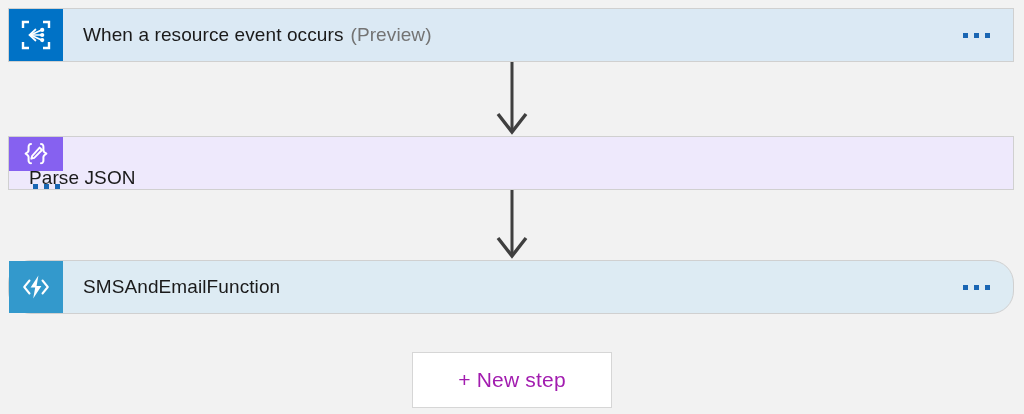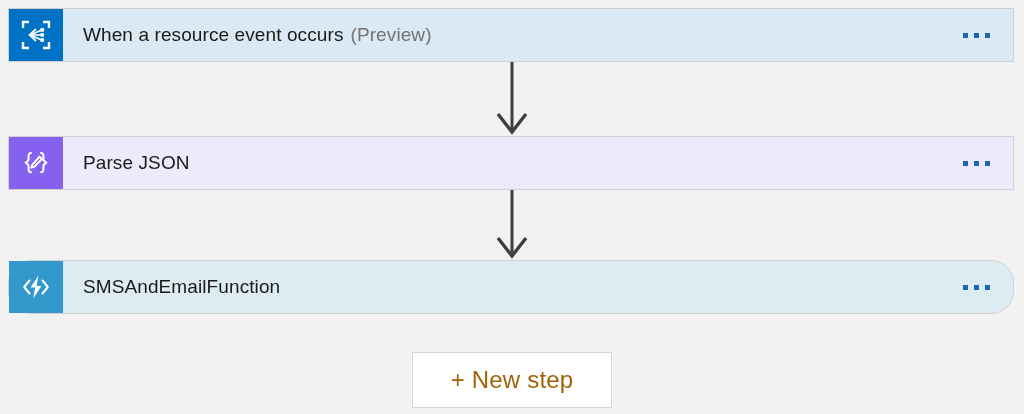--- a/index.html
+++ b/index.html
@@ -30,21 +30,21 @@
     left: 8px;
     width: 1006px;
     height: 54px;
     box-sizing: border-box;
     border: 1px solid #d0d0d0;
     display: flex;
     align-items: stretch;
     background: #dceaf4;
   }
   .card-1 { top: 8px;   background: #dbe9f4; }
-  .card-2 { top: 136px; background: #eee9fc; }
+  .card-2 { top: 136px; background: #eee9fc; flex-direction: column; }
   .card-3 { top: 260px; background: #ddebf3; border-radius: 23px; }
 
   .card-icon {
     width: 54px;
     min-width: 54px;
     display: flex;
     align-items: center;
     justify-content: center;
   }
   .icon-eventgrid { background: #0072c6; }
@@ -97,22 +97,22 @@
   
   .new-step {
     position: absolute;
     left: 412px;
     top: 352px;
     width: 200px;
     height: 56px;
     box-sizing: border-box;
     background: #ffffff;
     border: 1px solid #d6d6d6;
-    color: #a16207;
-    font-size: 24px;
+    color: #a21caf;
+    font-size: 21px;
     font-family: "Liberation Sans", sans-serif;
     display: flex;
     align-items: center;
     justify-content: center;
     cursor: pointer;
     padding: 0;
     letter-spacing: 0.2px;
   }
 </style>
 </head>

